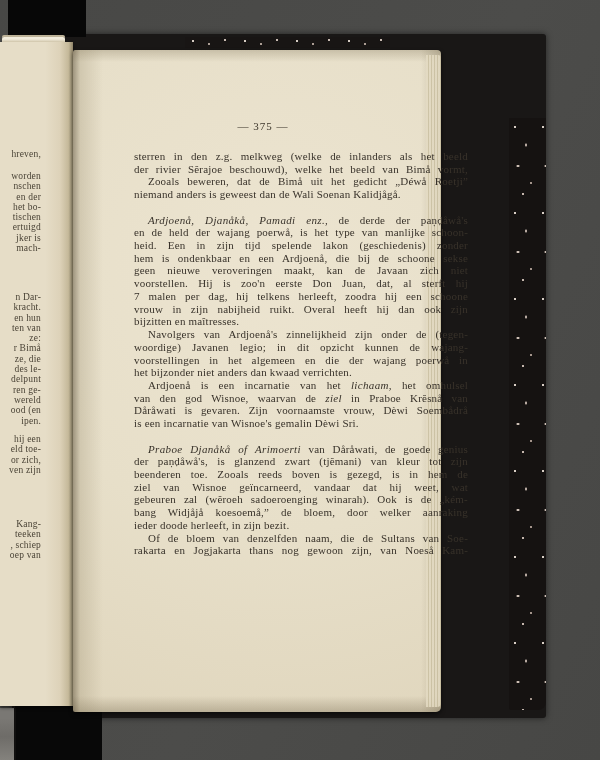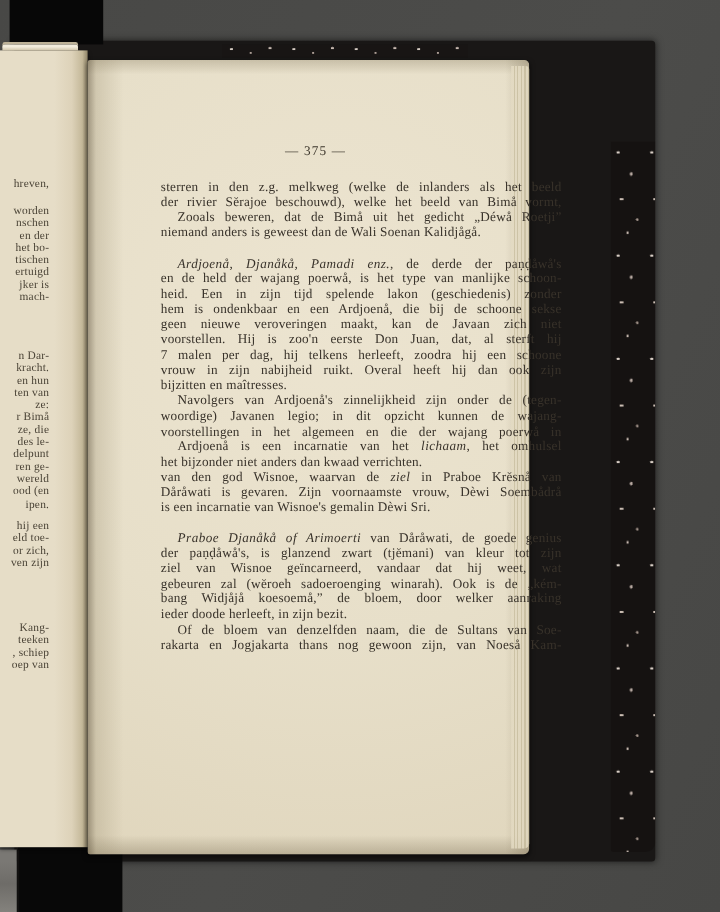--- a/index.html
+++ b/index.html
@@ -135,28 +135,29 @@
         <div class="line">heid. Een in zijn tijd spelende lakon (geschiedenis) zonder</div>
         <div class="line">hem is ondenkbaar en een Ardjoenå, die bij de schoone sekse</div>
         <div class="line">geen nieuwe veroveringen maakt, kan de Javaan zich niet</div>
         <div class="line">voorstellen. Hij is zoo'n eerste Don Juan, dat, al sterft hij</div>
         <div class="line">7 malen per dag, hij telkens herleeft, zoodra hij een schoone</div>
         <div class="line">vrouw in zijn nabijheid ruikt. Overal heeft hij dan ook zijn</div>
         <div class="line pend">bijzitten en maîtresses.</div>
         <div class="line indent">Navolgers van Ardjoenå's zinnelijkheid zijn onder de (tegen-</div>
         <div class="line">woordige) Javanen legio; in dit opzicht kunnen de wajang-</div>
         <div class="line">voorstellingen in het algemeen en die der wajang poerwå in</div>
+        <div class="line pend">het bijzonder niet anders dan kwaad verrichten.</div>
         <div class="line indent">Ardjoenå is een incarnatie van het <i>lichaam</i>, het omhulsel</div>
-        <div class="line pend">het bijzonder niet anders dan kwaad verrichten.</div>
         <div class="line">van den god Wisnoe, waarvan de <i>ziel</i> in Praboe Krĕsnå van</div>
         <div class="line">Dåråwati is gevaren. Zijn voornaamste vrouw, Dèwi Soembådrå</div>
         <div class="line pend">is een incarnatie van Wisnoe's gemalin Dèwi Sri.</div>
         <div class="line blank"></div>
         <div class="line indent"><i>Praboe Djanåkå of Arimoerti</i> van Dåråwati, de goede genius</div>
         <div class="line">der paṇḍåwå's, is glanzend zwart (tjĕmani) van kleur tot zijn</div>
+        <div class="line">beenderen toe. Zooals reeds boven is gezegd, is in hem de</div>
         <div class="line">ziel van Wisnoe geïncarneerd, vandaar dat hij weet, wat</div>
         <div class="line">gebeuren zal (wĕroeh sadoeroenging winarah). Ook is de „kém-</div>
         <div class="line">bang Widjåjå koesoemå,” de bloem, door welker aanraking</div>
         <div class="line pend">ieder doode herleeft, in zijn bezit.</div>
         <div class="line indent">Of de bloem van denzelfden naam, die de Sultans van Soe-</div>
         <div class="line">rakarta en Jogjakarta thans nog gewoon zijn, van Noeså Kam-</div>
       </div>
   </div>
 </div>
 

